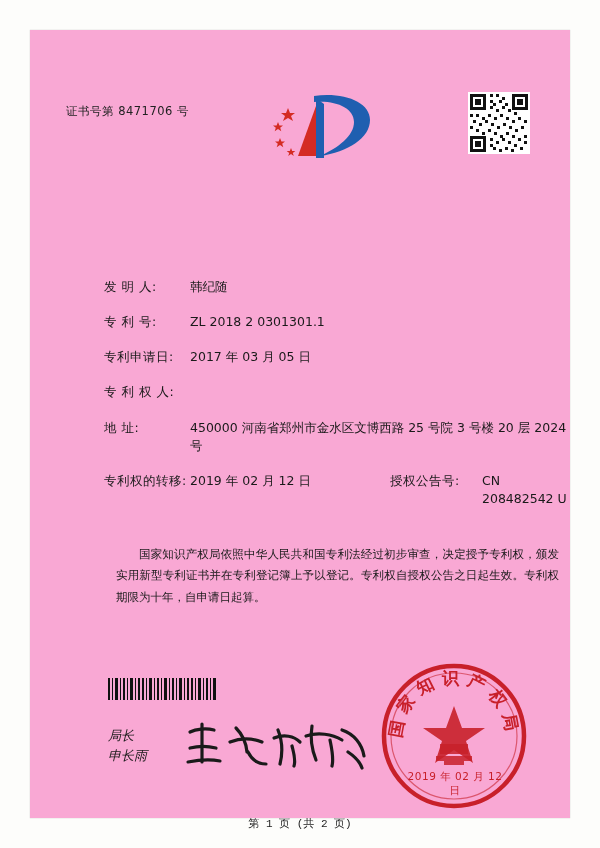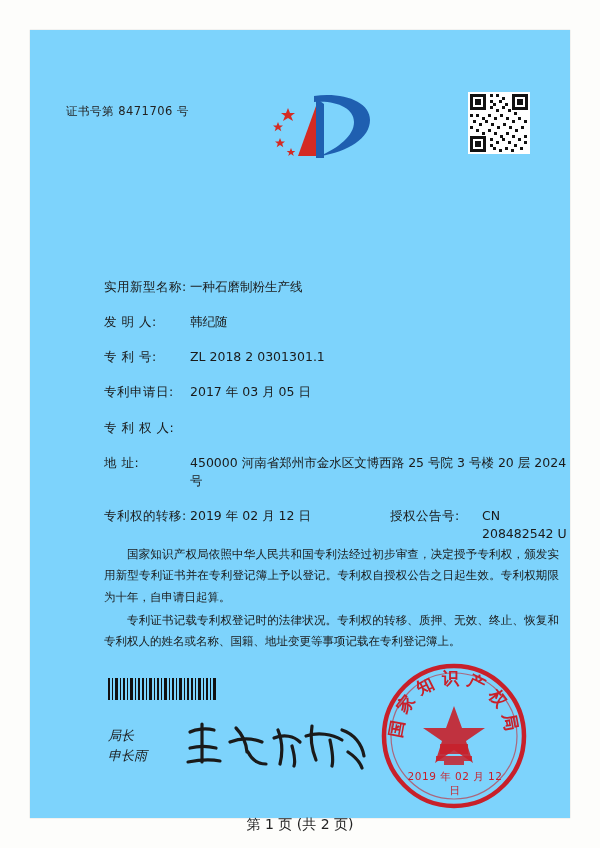--- a/index.html
+++ b/index.html
@@ -20,21 +20,21 @@
     width: 600px;
     height: 848px;
     background: #fdfdfb;
   }
   .sheet {
     position: absolute;
     left: 30px;
     top: 30px;
     width: 540px;
     height: 788px;
-    background: #7dd3fc;
+    background: #f9a8d4;
     box-shadow: 0 0 1px rgba(0,0,0,0.25);
   }
 
   
   .cert-no {
     position: absolute;
     left: 36px;
     top: 74px;
     font-size: 11.5px;
     letter-spacing: 0.5px;
@@ -112,21 +112,21 @@
     position: absolute;
     left: 74px;
     top: 514px;
     width: 455px;
     font-size: 11.5px;
     line-height: 1.85;
     text-align: justify;
     color: #1a1a1a;
   }
   .paras p {
-    margin: 0 0 2px 0;
+    margin: 0 0 2px 12px;
     text-indent: 23px;
   }
 
   
   .barcode {
     position: absolute;
     left: 78px;
     top: 648px;
     width: 108px;
     height: 22px;
@@ -169,22 +169,23 @@
     letter-spacing: 0.5px;
   }
 
   
   .page-no {
     position: absolute;
     left: 0;
     right: 0;
     top: 786px;
     text-align: center;
-    font-size: 14px;
+    font-size: 11px;
     color: #222;
+    font-family: Liberation Mono, monospace;
   }
   .footnote {
     position: absolute;
     left: 0;
     right: 0;
     top: 824px;
     text-align: center;
     font-size: 11.5px;
     color: #222;
     letter-spacing: 1px;
@@ -287,24 +288,20 @@
             <rect x="43" y="57" width="3" height="3"></rect>
           <rect x="22" y="52" width="3" height="3"></rect>
             <rect x="56" y="49" width="3" height="3"></rect>
         </g>
       </svg>
     </div>
 
 
     <div class="fields">
       <div class="field-row">
-        <div class="field-label">实用新型名称:</div>
-        <div class="field-value">一种石磨制粉生产线</div>
-      </div>
-      <div class="field-row">
         <div class="field-label">发 明 人:</div>
         <div class="field-value">韩纪随</div>
       </div>
       <div class="field-row">
         <div class="field-label">专 利 号:</div>
         <div class="field-value">ZL 2018 2 0301301.1</div>
       </div>
       <div class="field-row">
         <div class="field-label">专利申请日:</div>
         <div class="field-value">2017 年 03 月 05 日</div>
@@ -319,21 +316,20 @@
       <div class="field-row dual">
         <div class="field-label">专利权的转移:</div>
         <div class="field-value">2019 年 02 月 12 日</div>
         <div class="field-label2">授权公告号:</div>
         <div class="field-value2">CN 208482542 U</div>
       </div>
     </div>
 
     <div class="paras">
       <p>国家知识产权局依照中华人民共和国专利法经过初步审查，决定授予专利权，颁发实用新型专利证书并在专利登记簿上予以登记。专利权自授权公告之日起生效。专利权期限为十年，自申请日起算。</p>
-      <p>专利证书记载专利权登记时的法律状况。专利权的转移、质押、无效、终止、恢复和专利权人的姓名或名称、国籍、地址变更等事项记载在专利登记簿上。</p>
     </div>
 
     <div class="barcode">
       <svg viewBox="0 0 108 22" width="108" height="22" aria-hidden="true">
         <g fill="#111111">
           <rect x="0" y="0" width="2" height="22"></rect>
             <rect x="4" y="0" width="1" height="22"></rect>
           <rect x="7" y="0" width="3" height="22"></rect>
             <rect x="12" y="0" width="1" height="22"></rect>
           <rect x="15" y="0" width="2" height="22"></rect>

